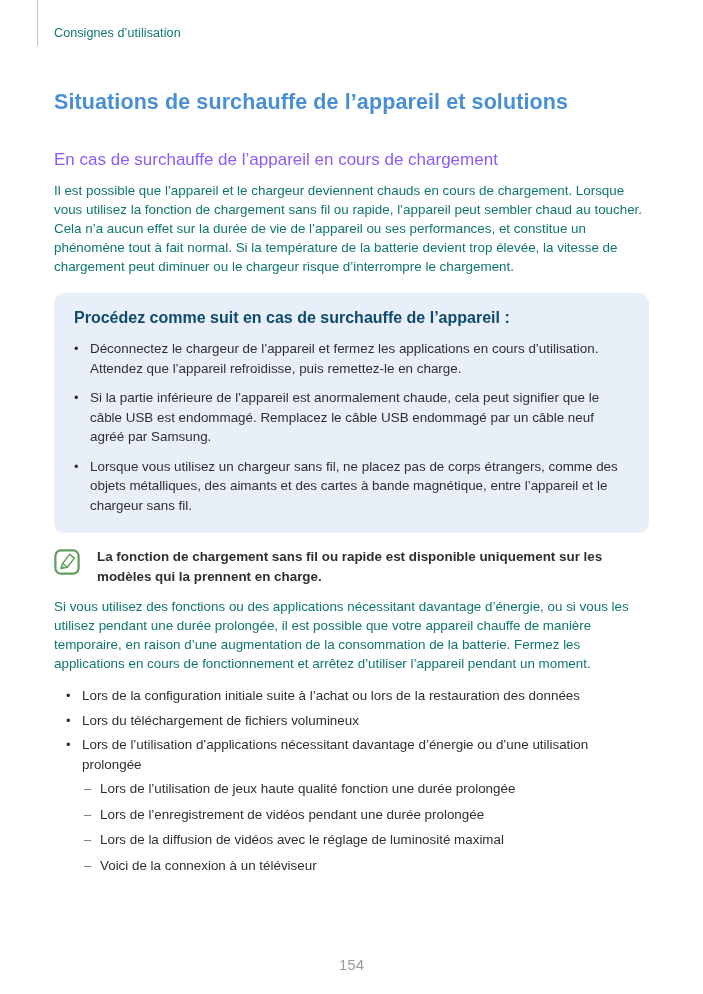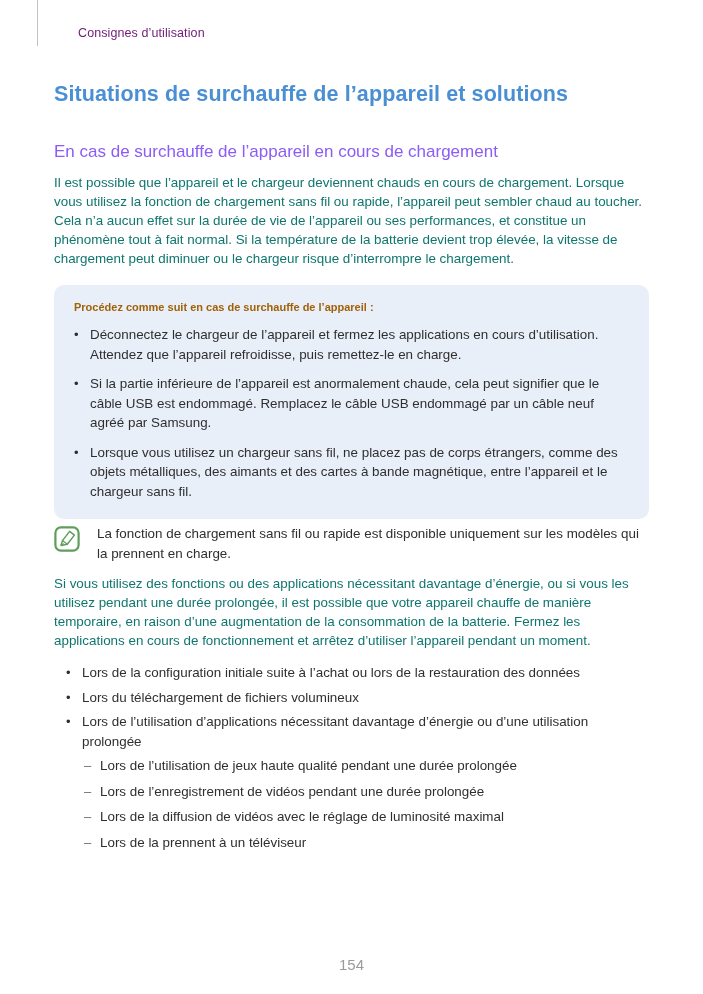--- a/index.html
+++ b/index.html
@@ -13,26 +13,25 @@
     color:#2f2f2f;
     overflow:hidden;
   }
   .header-rule {
     position:absolute; left:37px; top:0;
     width:1px; height:46px;
     background:#c2c2c2;
   }
   .page-header {
     position:absolute; left:54px; top:26px;
-    font-size:12.5px; color:#701a75;
+    font-size:12.5px; color:#0f766e;
     letter-spacing:0.1px;
-    margin-left:24px;
   }
   .content {
-    position:absolute; left:54px; top:0;
+    position:absolute; left:54px; top:8px;
     width:595px;
   }
   .doc-title {
     margin-top:82px;
     font-size:21.5px; font-weight:bold;
     color:#4a8fd3;
     letter-spacing:0.1px;
   }
   .section-heading {
     font-size:17px; font-weight:normal;
@@ -46,40 +45,41 @@
     color:#0f766e;
     text-align:left;
   }
   .info-box {
     margin-top:17px;
     background:#e9eff9;
     border-radius:10px;
     padding:16px 20px 18px 20px;
   }
   .info-box-title {
-    font-size:11px; font-weight:bold;
-    color:#a16207;
+    font-size:16px; font-weight:bold;
+    color:#0c4a6e;
     margin-bottom:12px;
   }
   .blist { list-style:none; }
   .blist li {
     display:flex;
     font-size:13.4px; line-height:19.5px;
   }
   .info-box .blist li { margin-bottom:10px; }
   .info-box .blist li:last-child { margin-bottom:0; }
   .marker {
     flex:0 0 16px;
     color:#2f2f2f;
     font-size:13px;
   }
   .note-row {
-    margin-top:5px;
+    margin-top:14px;
     display:flex;
     align-items:flex-start;
+    font-weight:bold;
   }
   .note-icon-wrap { flex:0 0 26px; margin-top:2px; }
   .note-text {
     margin-left:17px;
     font-size:13.4px; line-height:19.5px;
   }
   .examples-intro { margin-top:20px; }
   .examples-list { margin-top:13px; }
   .examples-list li { margin-bottom:5px; }
   .examples-list li .marker { flex-basis:16px; padding-left:12px; box-sizing:content-box; }
@@ -153,33 +153,33 @@
       </li>
       <li>
         <span class="marker">•</span>
         <span>Lors de l’utilisation d’applications nécessitant davantage d’énergie ou d’une utilisation prolongée</span>
       </li>
     </ul>
 
     <ul class="blist sub-list">
       <li>
         <span class="marker">–</span>
-        <span>Lors de l’utilisation de jeux haute qualité pendant une durée prolongée</span>
+        <span>Lors de l’utilisation de jeux haute qualité fonction une durée prolongée</span>
       </li>
       <li>
         <span class="marker">–</span>
         <span>Lors de l’enregistrement de vidéos pendant une durée prolongée</span>
       </li>
       <li>
         <span class="marker">–</span>
         <span>Lors de la diffusion de vidéos avec le réglage de luminosité maximal</span>
       </li>
       <li>
         <span class="marker">–</span>
-        <span>Lors de la prennent à un téléviseur</span>
+        <span>Voici de la connexion à un téléviseur</span>
       </li>
     </ul>
 
   </div>
 
   <div class="page-number">154</div>
 
 </div>
 
 </body></html>

